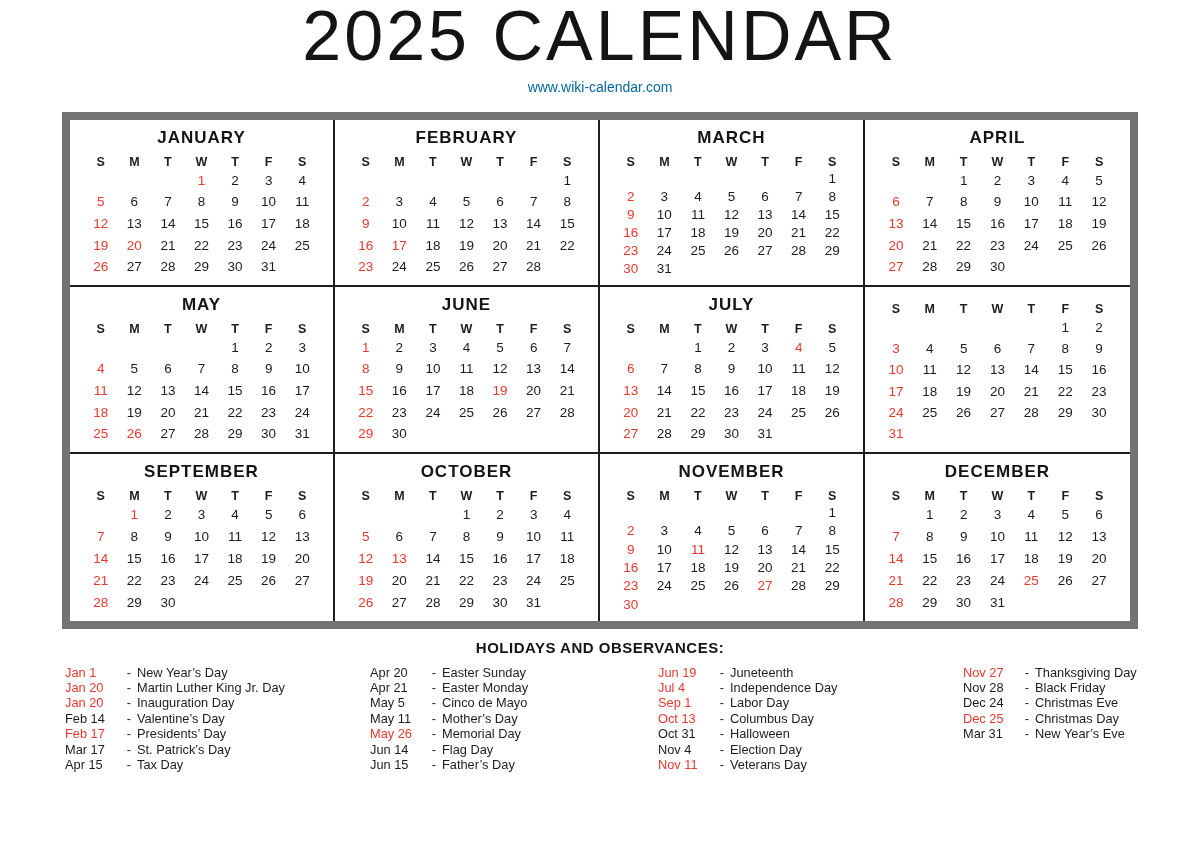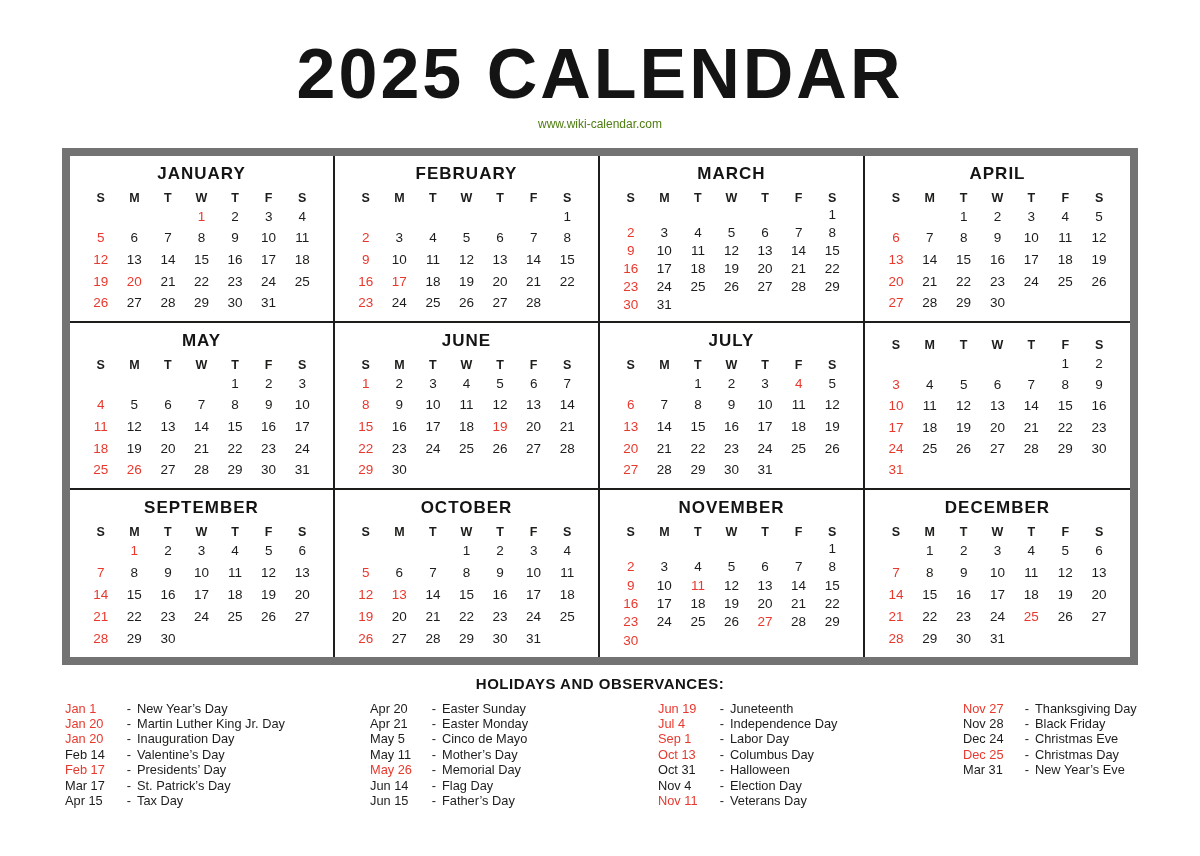--- a/index.html
+++ b/index.html
@@ -3,24 +3,24 @@
 <meta charset="utf-8">
 <style>
   html,body { margin:0; padding:0; }
   body {
     width:1200px; height:856px; background:#ffffff;
     font-family:"Liberation Sans", sans-serif;
     color:#1d1d1b; overflow:hidden; position:relative;
   }
   .header { text-align:center; }
   .page-title {
-    padding-top:38px; font-size:70px; font-weight:bold;
+    font-size:70px; font-weight:normal;
     letter-spacing:3px; line-height:1.05; color:#141414;
   }
-  .site-url { font-size:12px; margin-top:5px; color:#4d7c0f; }
+  .site-url { font-size:14px; margin-top:5px; color:#0369a1; }
 
   .cal-table {
     width:1076px; margin:17px auto 0 auto;
     border:8px solid #737373; box-sizing:border-box;
     display:grid; grid-template-columns:repeat(4,1fr);
     grid-template-rows:repeat(3,167px);
   }
   .month-cell {
     box-sizing:border-box; border-right:2px solid #1d1d1b; border-bottom:2px solid #1d1d1b;
     display:flex; flex-direction:column; padding:8px 14px 7px 14px;

